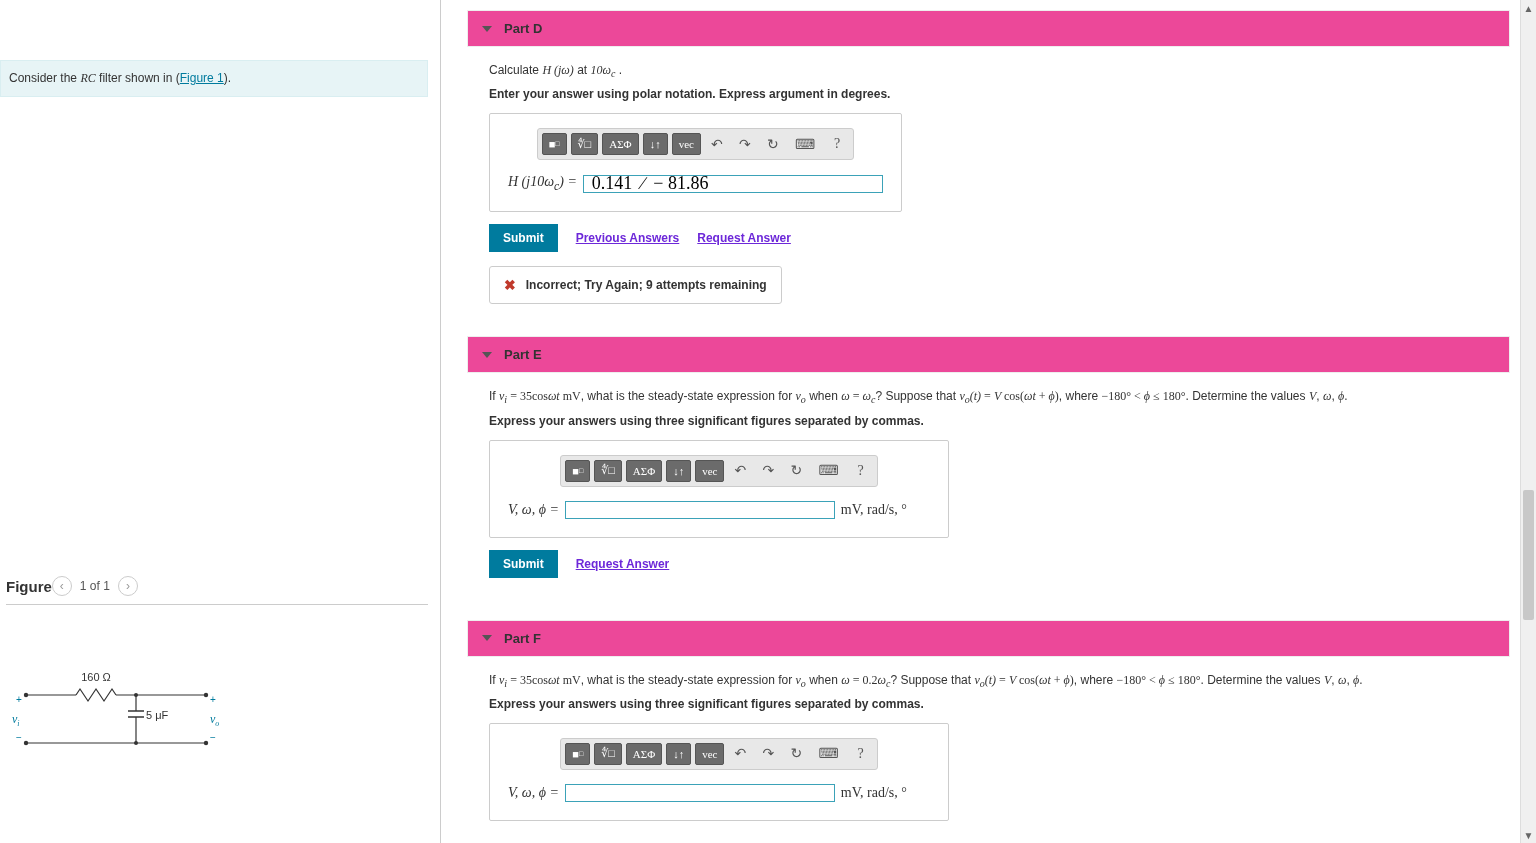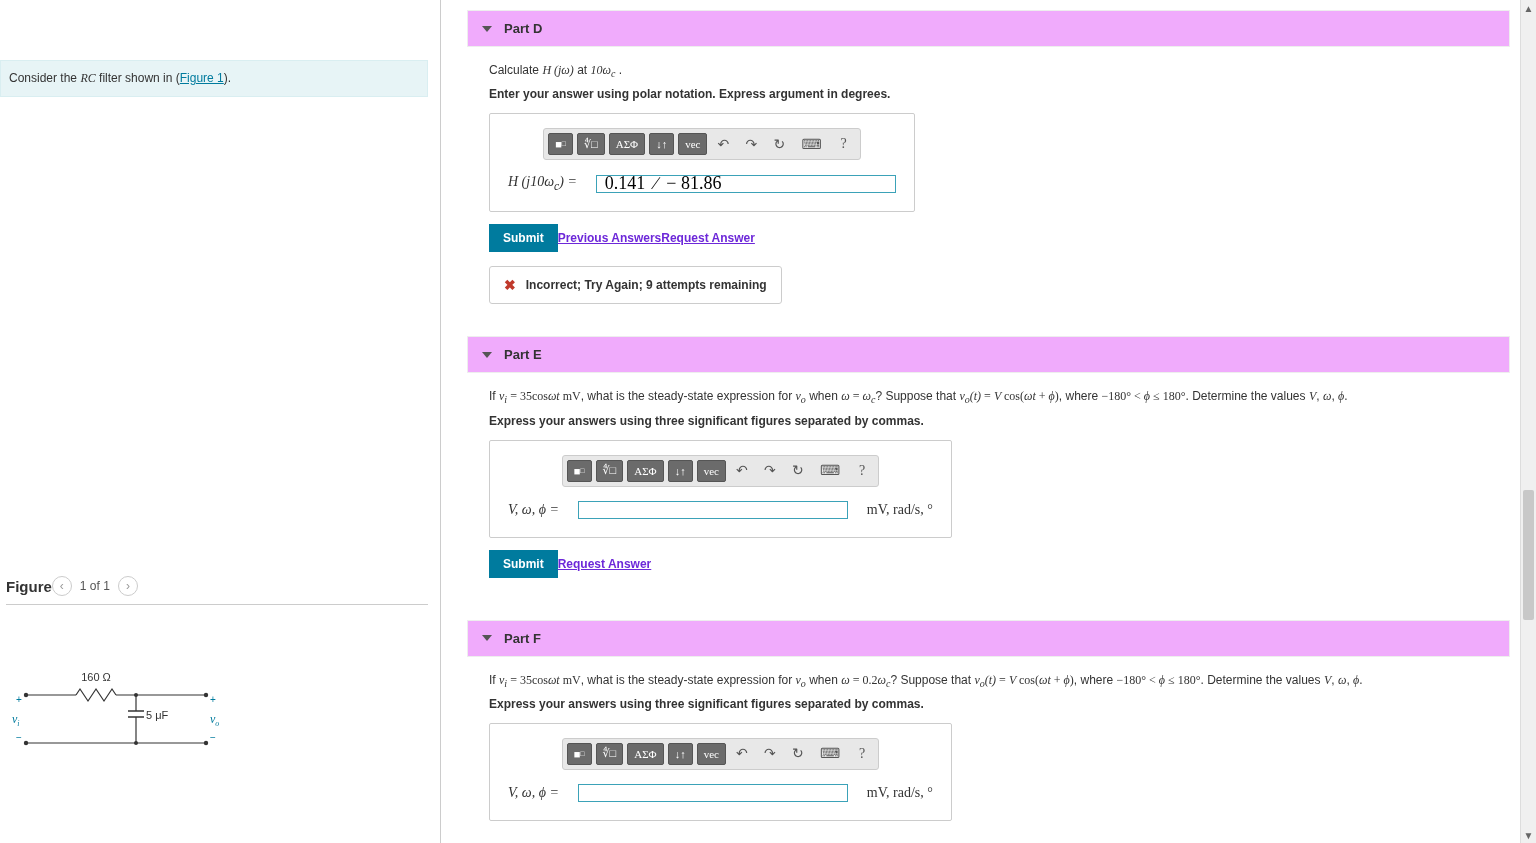--- a/index.html
+++ b/index.html
@@ -12,35 +12,35 @@
   .italic{font-style:italic;font-family:'Times New Roman',serif}
   .figure-panel{position:absolute;bottom:0;left:0;right:0;padding:0 12px 8px 6px}
   .figure-header{display:flex;align-items:center;border-bottom:1px solid #ccc;padding:8px 0}
   .figure-header h3{font-size:15px;font-weight:bold}
   .pager{display:flex;align-items:center;gap:8px;font-size:12px;color:#555}
   .pager-btn{width:20px;height:20px;border:1px solid #ccc;border-radius:50%;display:flex;align-items:center;justify-content:center;color:#999;background:#fff;cursor:pointer}
   .figure-body{height:230px;overflow-y:scroll;position:relative;padding-top:60px;display:flex;justify-content:flex-start}
   .figure-body svg{}
   .right-content{padding:10px 26px 10px 26px;height:100%;overflow-y:auto}
   .part{margin-bottom:18px}
-  .part-header{background:#f0abfc;padding:10px 14px;display:flex;align-items:center;gap:12px;font-size:13px;font-weight:bold;border:1px solid #eee}
+  .part-header{background:#ec4899;padding:10px 14px;display:flex;align-items:center;gap:12px;font-size:13px;font-weight:bold;border:1px solid #eee}
   .part-header .caret{width:0;height:0;border-left:5px solid transparent;border-right:5px solid transparent;border-top:6px solid #555}
   .part-body{padding:14px 22px}
   .prompt{font-size:12px;margin-bottom:6px;line-height:1.5}
   .bold-prompt{font-weight:bold;font-size:12px;margin-bottom:12px}
   .answer-box{border:1px solid #ccc;border-radius:2px;padding:14px 18px 18px 18px;display:inline-block;min-width:400px;margin-bottom:12px}
   .toolbar{display:flex;align-items:center;gap:4px;background:#e8e8e8;border:1px solid #ccc;border-radius:3px;padding:4px;margin:0 auto 14px auto;width:fit-content}
   .tbtn{background:#6b6b6b;color:#fff;border:1px solid #555;border-radius:2px;padding:3px 6px;font-size:11px;cursor:pointer;display:flex;align-items:center;justify-content:center;min-width:24px;height:22px;font-family:serif}
   .tbtn.light{background:transparent;color:#555;border:none;font-size:14px}
-  .answer-row{display:flex;align-items:center;gap:19px}
+  .answer-row{display:flex;align-items:center;gap:6px}
   .answer-label{font-family:'Times New Roman',serif;font-size:14px;font-style:italic}
   .answer-input{border:1px solid #3ba2b8;height:16px;padding:8px 8px;font-family:'Times New Roman',serif;font-size:18px;min-width:270px}
   .answer-input.wide{min-width:300px}
   .units{font-family:'Times New Roman',serif;font-size:14px}
-  .actions{display:flex;align-items:center;margin-bottom:10px}
+  .actions{display:flex;align-items:center;gap:18px;margin-bottom:10px}
   .submit-btn{background:#007b9e;color:#fff;border:none;padding:7px 14px;font-size:12px;font-weight:bold;cursor:pointer}
   .link{color:#6d28d9;text-decoration:underline;font-size:12px;font-weight:bold;cursor:pointer}
   .feedback{border:1px solid #ccc;border-radius:3px;padding:10px 14px;display:inline-flex;align-items:center;gap:10px;font-size:12px;font-weight:bold;margin-top:4px}
   .x-icon{color:#c0392b;font-size:14px;font-weight:bold}
   .math{font-family:'Times New Roman',serif;font-style:italic}
   .math .up{font-style:normal}
   .rscroll{position:absolute;right:0;top:0;bottom:0;width:16px;background:#f0f0f0;border-left:1px solid #ddd}
   .rscroll .up,.rscroll .down{position:absolute;left:0;right:0;height:16px;display:flex;align-items:center;justify-content:center;font-size:10px;color:#666}
   .rscroll .up{top:0}
   .rscroll .down{bottom:0}

